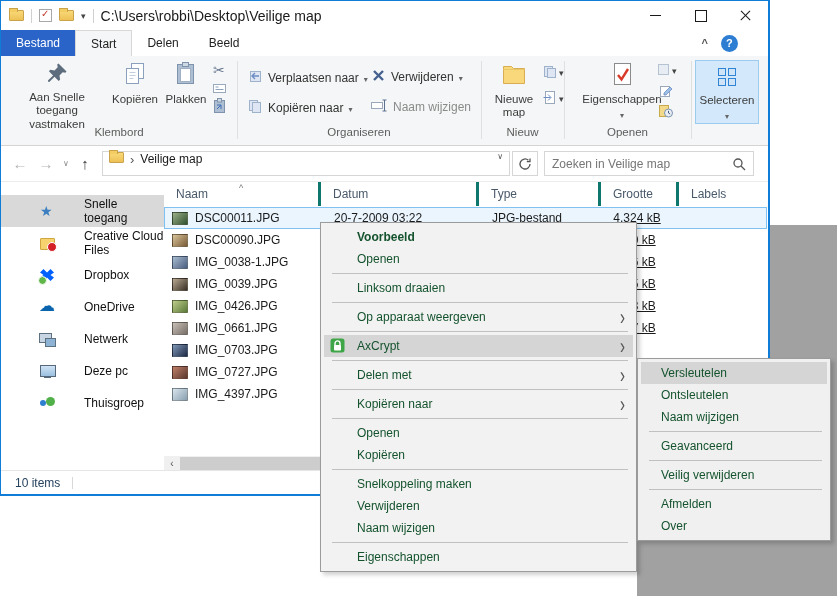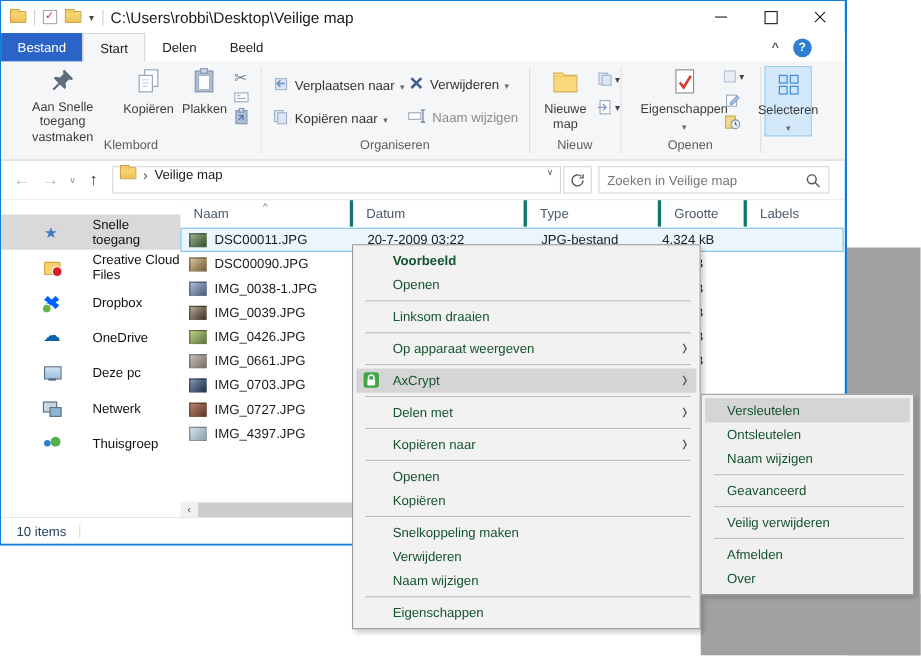--- a/index.html
+++ b/index.html
@@ -94,21 +94,21 @@
   .file-header .hcell { display:flex; align-items:center; padding-left:12px; border-right:3px solid #0f766e; }
   .col-name { width:157px; } .col-date { width:158px; } .col-type { width:122px; } .col-size { width:78px; } .col-labels { width:88px; border-right:none !important; }
   .sort-caret { position:absolute; left:238px; top:182px; font-size:9px; color:#777; }
   .sort-caret::before { content:"^"; }
   .file-rows { position:absolute; left:163px; top:206px; width:603px; }
   .file-row { height:22px; display:flex; align-items:center; font-size:12px; color:#1b1b1b; border:1px solid transparent; }
   .file-row.selected { background:#eaf5fd; border-color:#7fc1f0; }
   .c-name { width:157px; display:flex; align-items:center; gap:7px; padding-left:7px; overflow:hidden; white-space:nowrap; }
   .thumb { width:16px; height:13px; flex:0 0 16px; border:1px solid rgba(0,0,0,.3); }
   .c-date { width:158px; padding-left:12px; } .c-type { width:122px; padding-left:12px; }
-  .c-size { width:78px; text-align:left; padding-right:8px; } .c-labels { width:86px; }
+  .c-size { width:78px; text-align:center; padding-right:8px;text-decoration:underline; } .c-labels { width:86px; }
 
   
   .h-scroll { position:absolute; left:163px; top:455px; width:603px; height:15px; background:#f0f0f0; display:flex; align-items:center; }
   .h-arrow { width:16px; text-align:center; color:#555; font-size:10px; }
   .h-arrow::before { content:"‹"; }
   .h-thumb { flex:1; height:13px; background:#cdcdcd; margin-right:2px; }
 
   
   .statusbar { position:absolute; left:0; right:0; bottom:0; height:24px; border-top:1px solid #e6e6e6; display:flex; align-items:center; padding-left:14px; font-size:12px; color:#26425e; background:#fff; }
   .statusbar .count::after { content:""; display:inline-block; width:1px; height:12px; background:#d8d8d8; margin-left:12px; vertical-align:middle; }
@@ -284,21 +284,21 @@
       </div>
     <div class="smallbtn" style="left:658px; top:48px">
         <svg width="14" height="14" viewBox="0 0 14 14">
           <rect x="0.5" y="1.5" width="9" height="11" fill="#f3d98a" stroke="#c7a94e"></rect>
           <circle cx="9.5" cy="9" r="4" fill="#e9eef5" stroke="#7d93ad"></circle>
           <path d="M9.5 6.8V9l1.6 1" stroke="#4a6080" fill="none"></path>
         </svg>
       </div>
     <div class="glabel" style="left:563px; width:127px">Openen</div>
 
-    <div class="rbtn sel-box" style="left:694px; top:4px; width:43px; height:64px">
+    <div class="rbtn sel-box" style="left:694px; top:4px; width:64px; height:64px">
       <span><svg width="22" height="22" viewBox="0 0 22 22">
             <g fill="#cfe4f7" stroke="#2f84d6">
               <rect x="2.5" y="2.5" width="7" height="7"></rect>
               <rect x="12.5" y="2.5" width="7" height="7"></rect>
               <rect x="2.5" y="12.5" width="7" height="7"></rect>
               <rect x="12.5" y="12.5" width="7" height="7"></rect>
             </g>
           </svg></span>
       <span>Selecteren</span>
       <span class="caret-down"></span>
@@ -346,28 +346,28 @@
       <div class="side-item icon-dropbox">
         <span class="s-icon"></span>
         <span>Dropbox</span>
       </div>
 
       <div class="side-item icon-onedrive">
         <span class="s-icon"></span>
         <span>OneDrive</span>
       </div>
 
+      <div class="side-item icon-network">
+        <span class="s-icon"></span>
+        <span>Netwerk</span>
+      </div>
+
       <div class="side-item icon-this-pc">
         <span class="s-icon"></span>
         <span>Deze pc</span>
-      </div>
-
-      <div class="side-item icon-network">
-        <span class="s-icon"></span>
-        <span>Netwerk</span>
       </div>
 
       <div class="side-item icon-homegroup">
         <span class="s-icon"></span>
         <span>Thuisgroep</span>
       </div>
     </div>
 
   <div class="file-header">
 

